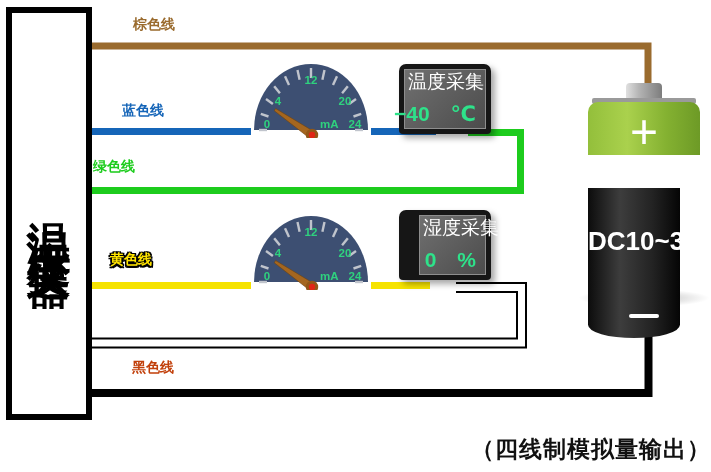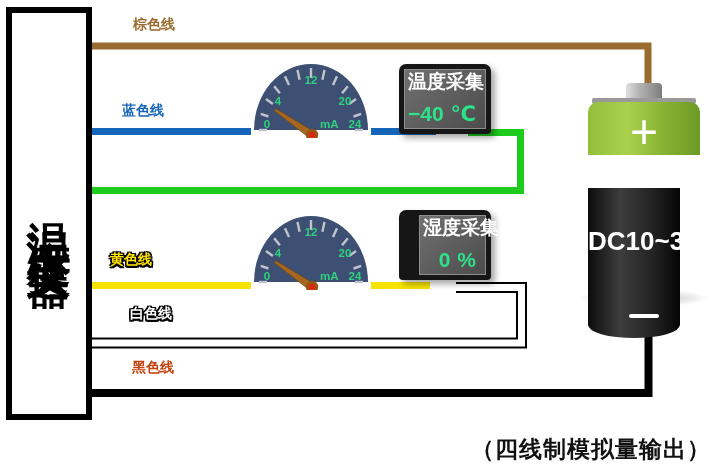--- a/index.html
+++ b/index.html
@@ -41,22 +41,22 @@
     position:absolute;left:399px;width:92px;height:70px;box-sizing:border-box;
     background:#161616;border-radius:7px 7px 4px 4px;padding:5px;z-index:4;
     box-shadow:4px 4px 6px rgba(0,0,0,0.35);
   }
   .display-temp{top:64px;} .display-hum{top:210px;padding-left:20px;}
   .acq-screen{
     width:100%;height:100%;box-sizing:border-box;border:1px solid #8e8e8e;
     background:linear-gradient(135deg,#707070,#4c4c4c);
     display:flex;flex-direction:column;justify-content:space-between;padding:2px 3px;
   }
-  .acq-title{color:#fff;font-size:19px;font-weight:bold;line-height:1.1;white-space:nowrap;letter-spacing:0px;}
-  .acq-value-row{display:flex;justify-content:flex-end;align-items:baseline;gap:7px;padding:0 6px 2px 0;}
+  .acq-title{color:#fff;font-size:19px;font-weight:normal;line-height:1.1;white-space:nowrap;letter-spacing:0px;}
+  .acq-value-row{display:flex;justify-content:flex-end;align-items:baseline;gap:21px;padding:0 6px 2px 0;}
   .acq-value,.acq-unit{color:#2ee28a;font-size:21px;font-weight:bold;line-height:1;}
   
   .battery{position:absolute;left:588px;top:83px;width:112px;height:224px;z-index:5;}
   .battery-shadow{
     position:absolute;left:-10px;top:206px;width:132px;height:18px;
     background:radial-gradient(ellipse at center,rgba(0,0,0,0.28),rgba(0,0,0,0) 70%);
   }
   .battery-cap{
     position:absolute;left:38px;top:0;width:36px;height:17px;
     background:linear-gradient(to right,#e0e0e0,#b5b5b5 35%,#7d7d7d);
@@ -104,22 +104,22 @@
     <path d="M92,131.5 H436" fill="none" stroke-width="7" stroke="#1565b8"></path>
     <path d="M92,190.5 H520.5 V132.5 H468" fill="none" stroke-width="7" stroke="#1dcc1d"></path>
     <path d="M92,285.5 H430" fill="none" stroke-width="7" stroke="#f6e300"></path>
     <path d="M92,343 H521.5 V287.5 H456" fill="none" stroke="#000" stroke-width="11"></path>
     <path d="M92,343 H521.5 V287.5 H456" fill="none" stroke-width="7" stroke="#ffffff"></path>
     <path d="M92,393 H648.5 V300" fill="none" stroke-width="8" stroke="#000000"></path>
   </svg>
 
   <div class="wire-label lbl-brown">棕色线</div>
   <div class="wire-label lbl-blue">蓝色线</div>
+  <div class="wire-label lbl-green">绿色线</div>
   <div class="wire-label lbl-yellow outlined">黄色线</div>
-  <div class="wire-label lbl-white outlined">白色线</div>
   <div class="wire-label lbl-black">黑色线</div>
 
   <div class="gauge gauge-1">
     <svg width="120" height="78" viewBox="0 0 120 78">
       <path d="M3,70 A57,66 0 0 1 117,70 Z" fill="#3d4f72"></path>
       <g stroke="#c0c4cc" stroke-width="2.4">
         <line x1="112" y1="70" x2="104" y2="70"></line>
           <line x1="110.2" y1="53.9" x2="102.5" y2="56.5"></line>
         <line x1="105" y1="39" x2="98.1" y2="44"></line>
           <line x1="96.8" y1="26.2" x2="91.1" y2="33.2"></line>

